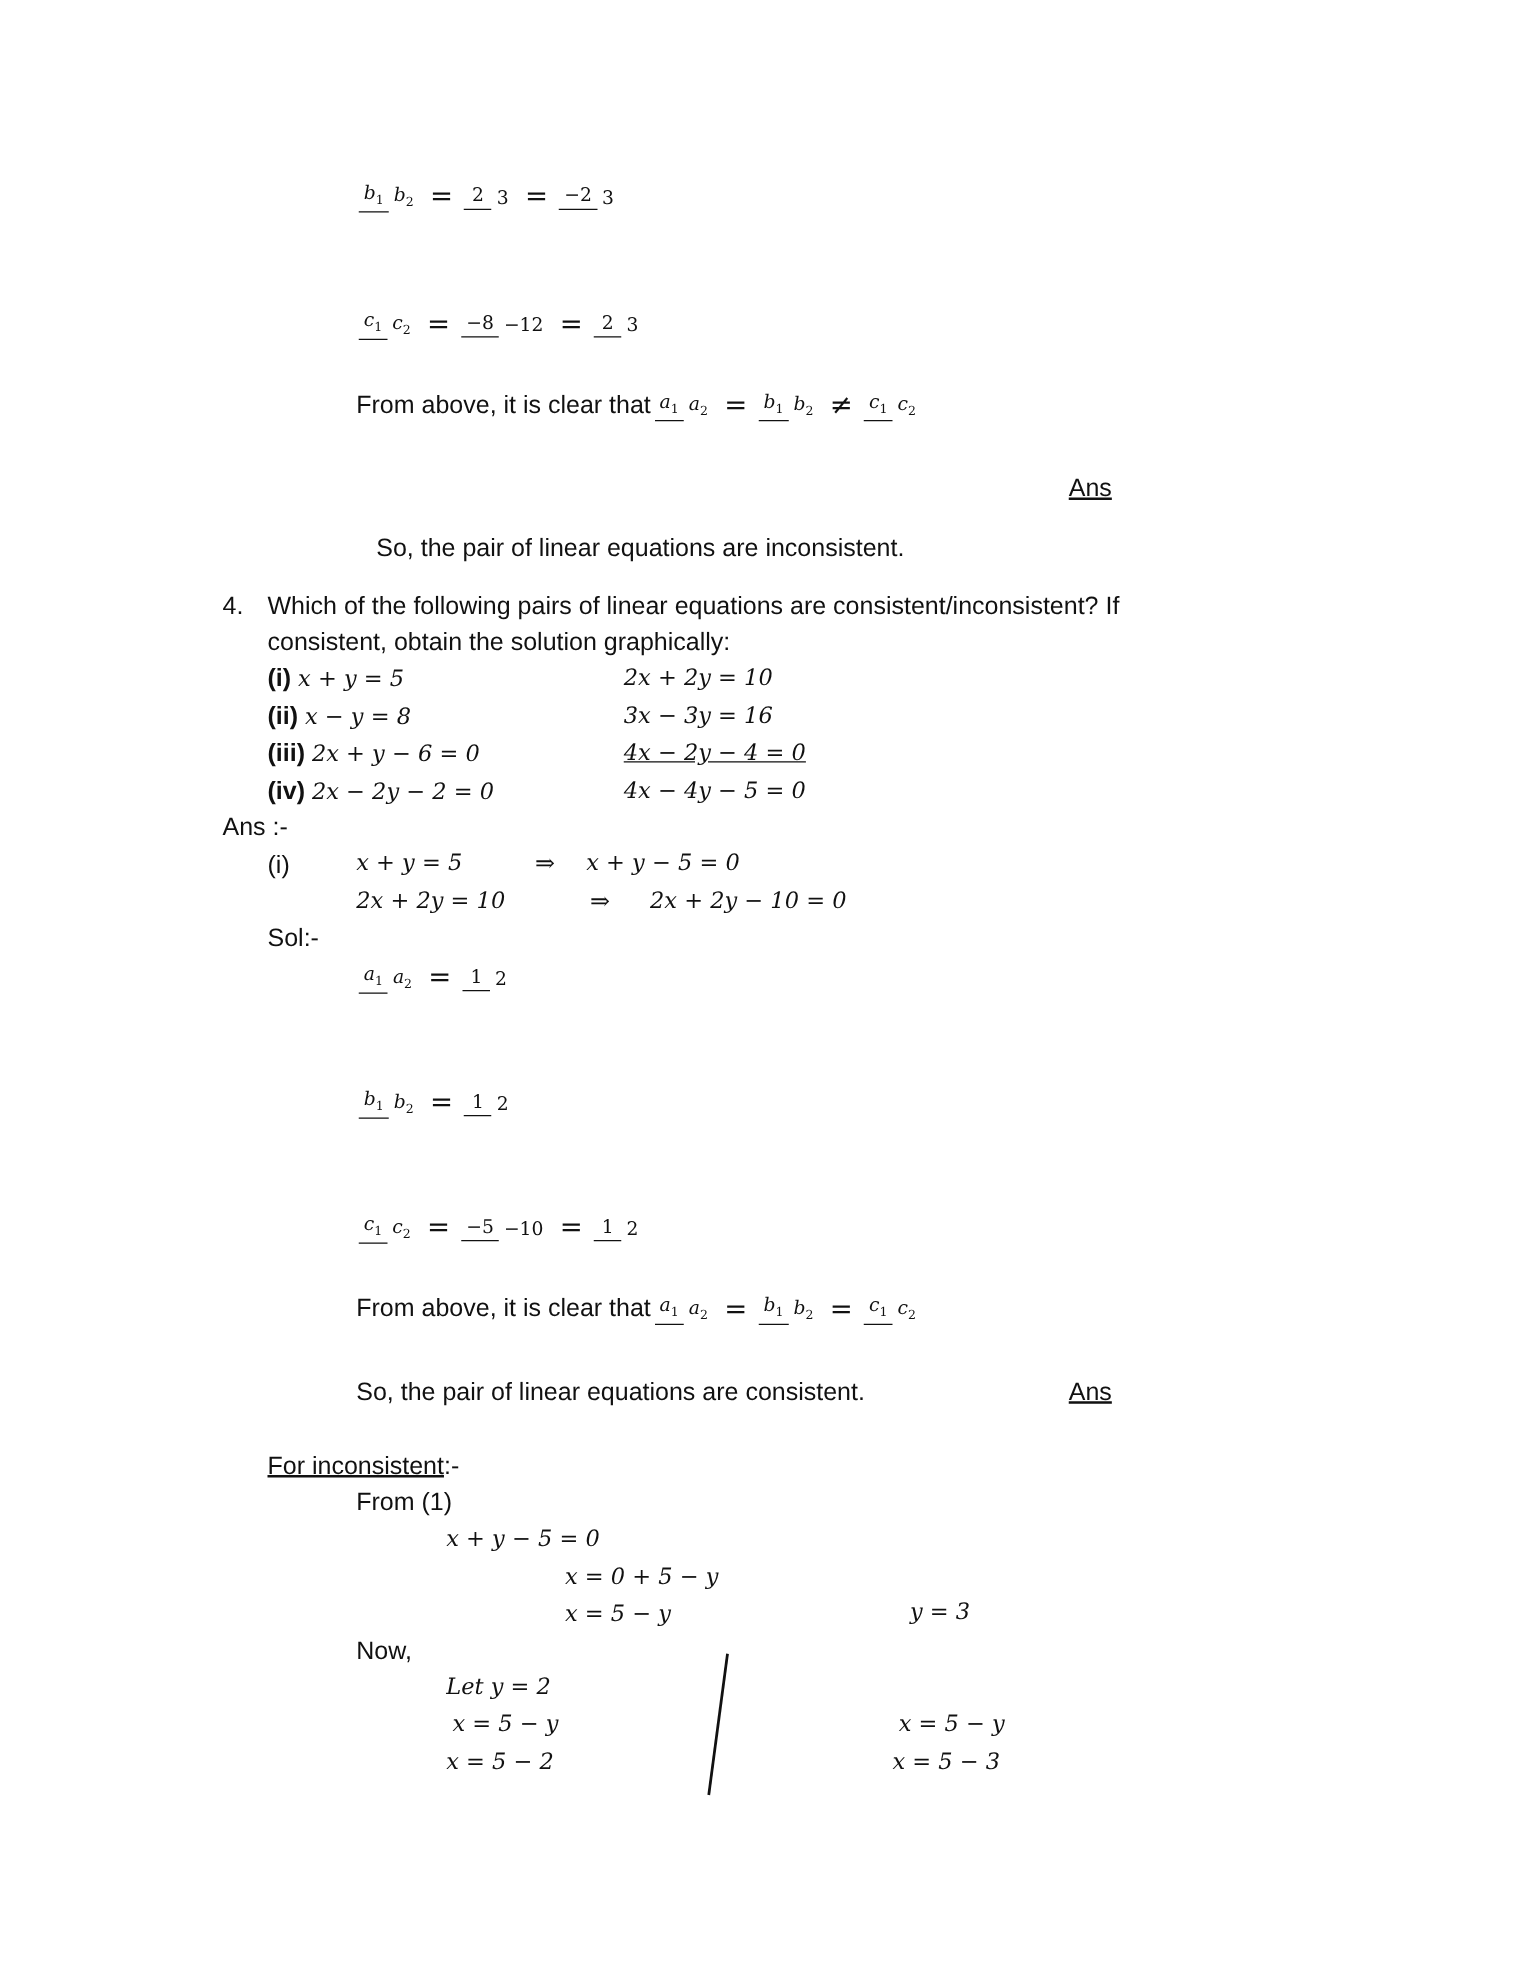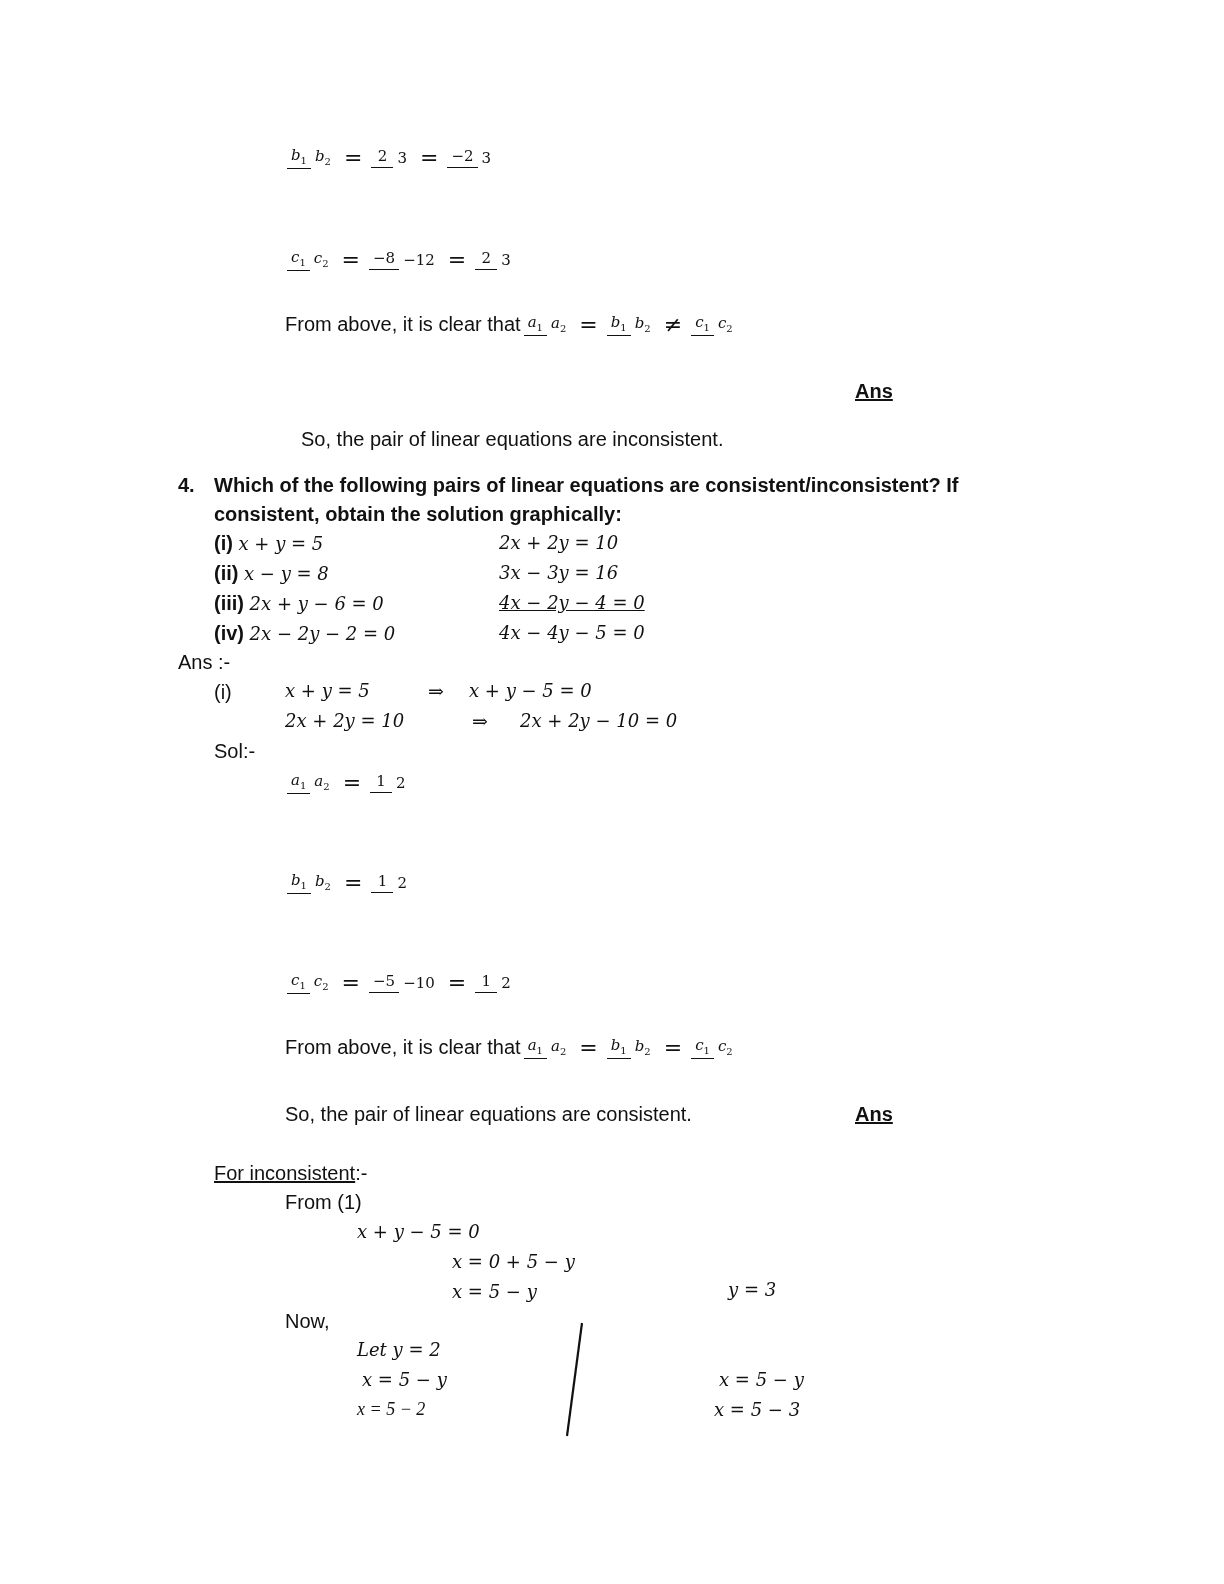--- a/index.html
+++ b/index.html
@@ -1,21 +1,21 @@
 <!DOCTYPE html>
 <html><head>
 <meta charset="utf-8">
 <style>
   html, body { margin:0; padding:0; background:#ffffff; }
   body { width:1224px; height:1584px; position:relative; overflow:hidden; color:#111;
          font-family: "Liberation Sans", sans-serif; font-size:20px; }
   .abs { position:absolute; white-space:nowrap; }
   .m { font-family: "DejaVu Serif", serif; font-style:italic; font-size:18px; }
   .mn { font-family: "DejaVu Serif", serif; font-size:19px; }
-  .b { font-weight:bold; }
+  .b { font-weight:normal; }
   .u { text-decoration:underline; }
   .frac { display:inline-flex; flex-direction:row; align-items:center; vertical-align:middle;
           font-family:"DejaVu Serif", serif; font-size:15px; line-height:1.25; margin:0 3px; }
   .frac .num { border-bottom:1.3px solid #111; padding:0 4px 1px 4px; min-width:14px; text-align:center; }
   .frac .den { padding:1px 4px 0 4px; text-align:center; }
   .frac i sub { font-size:10px; font-style:normal; }
   .op { font-family:"DejaVu Serif", serif; font-size:22px; margin:0 6px; vertical-align:middle; }
   .eqrow { display:flex; align-items:center; }
   .pair { position:absolute; white-space:nowrap; }
   .qlabel { font-weight:bold; font-family:"Liberation Sans", sans-serif; font-size:20px; }
@@ -185,21 +185,21 @@
 <div class="abs" style="left:285px; top:1191px;">From (1)</div>
 
 <div class="abs m" style="left:357px; top:1221px;">x + y − 5 = 0</div>
 <div class="abs m" style="left:452px; top:1251px;">x = 0 + 5 − y</div>
 <div class="abs m" style="left:452px; top:1281px;">x = 5 − y</div>
 
 <div class="abs" style="left:285px; top:1310px;">Now,</div>
 
 <div class="abs m" style="left:357px; top:1339px;">Let  y = 2</div>
 <div class="abs m" style="left:362px; top:1369px;">x = 5 − y</div>
-<div class="abs m" style="left:357px; top:1399px;font-family:Liberation Serif, serif;">x = 5 − 2</div>
+<div class="abs m" style="left:357px; top:1399px;">x = 5 − 2</div>
 
 <svg class="abs" style="left:560px; top:1320px;" width="30" height="120">
   <line x1="22" y1="3" x2="7" y2="116" stroke="#111" stroke-width="2.2"></line>
 </svg>
 
 <div class="abs m" style="left:728px; top:1279px;">y = 3</div>
 <div class="abs m" style="left:719px; top:1369px;">x = 5 − y</div>
 <div class="abs m" style="left:714px; top:1399px;">x = 5 − 3</div>
 
 </body></html>

